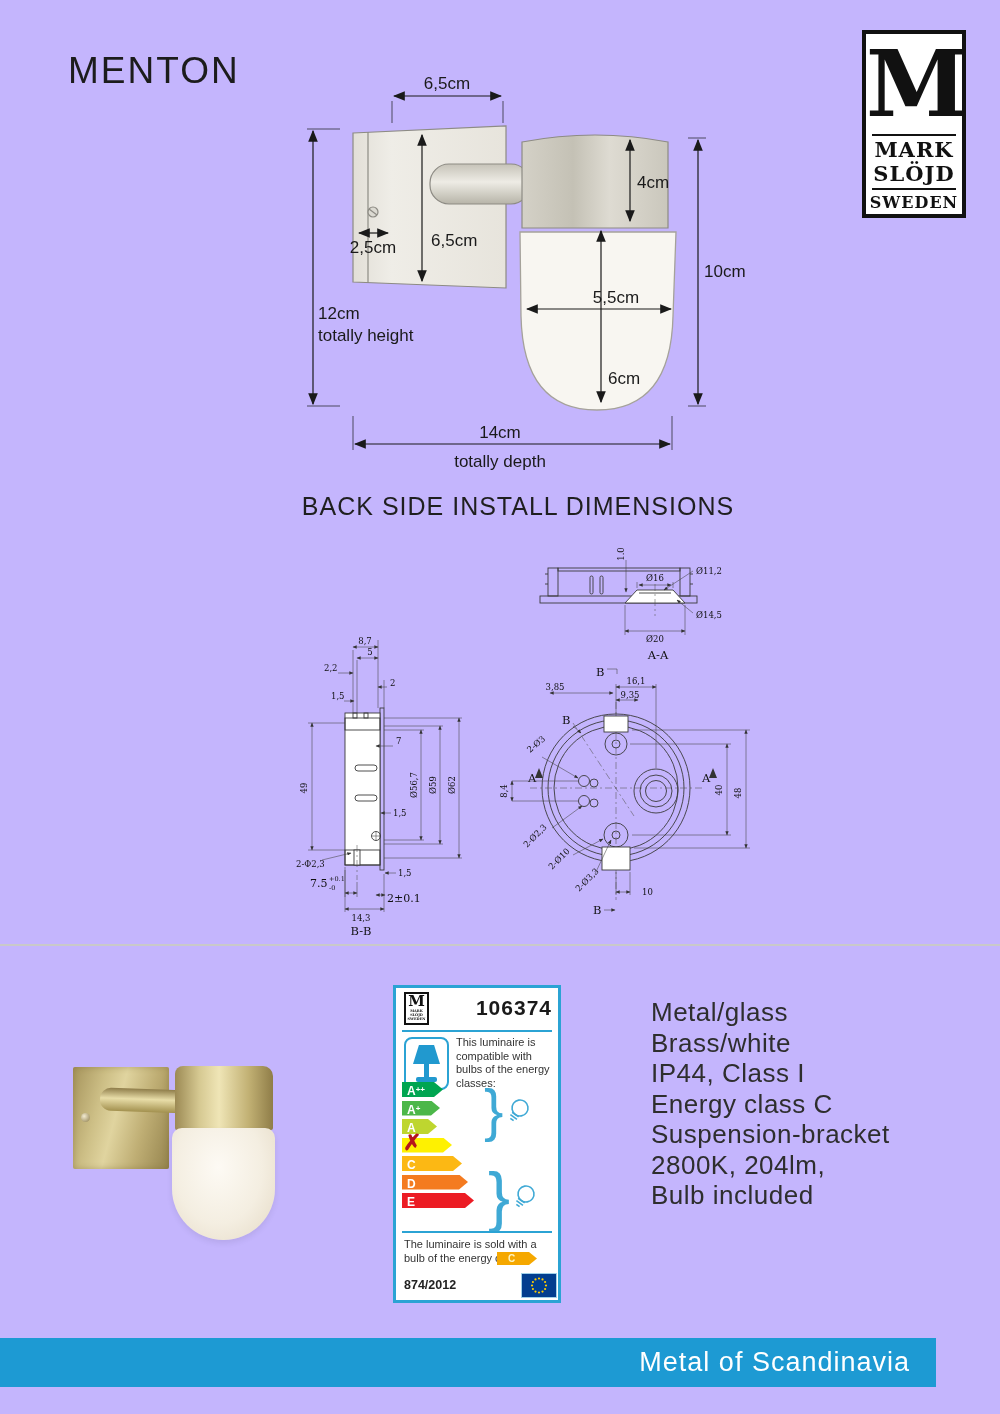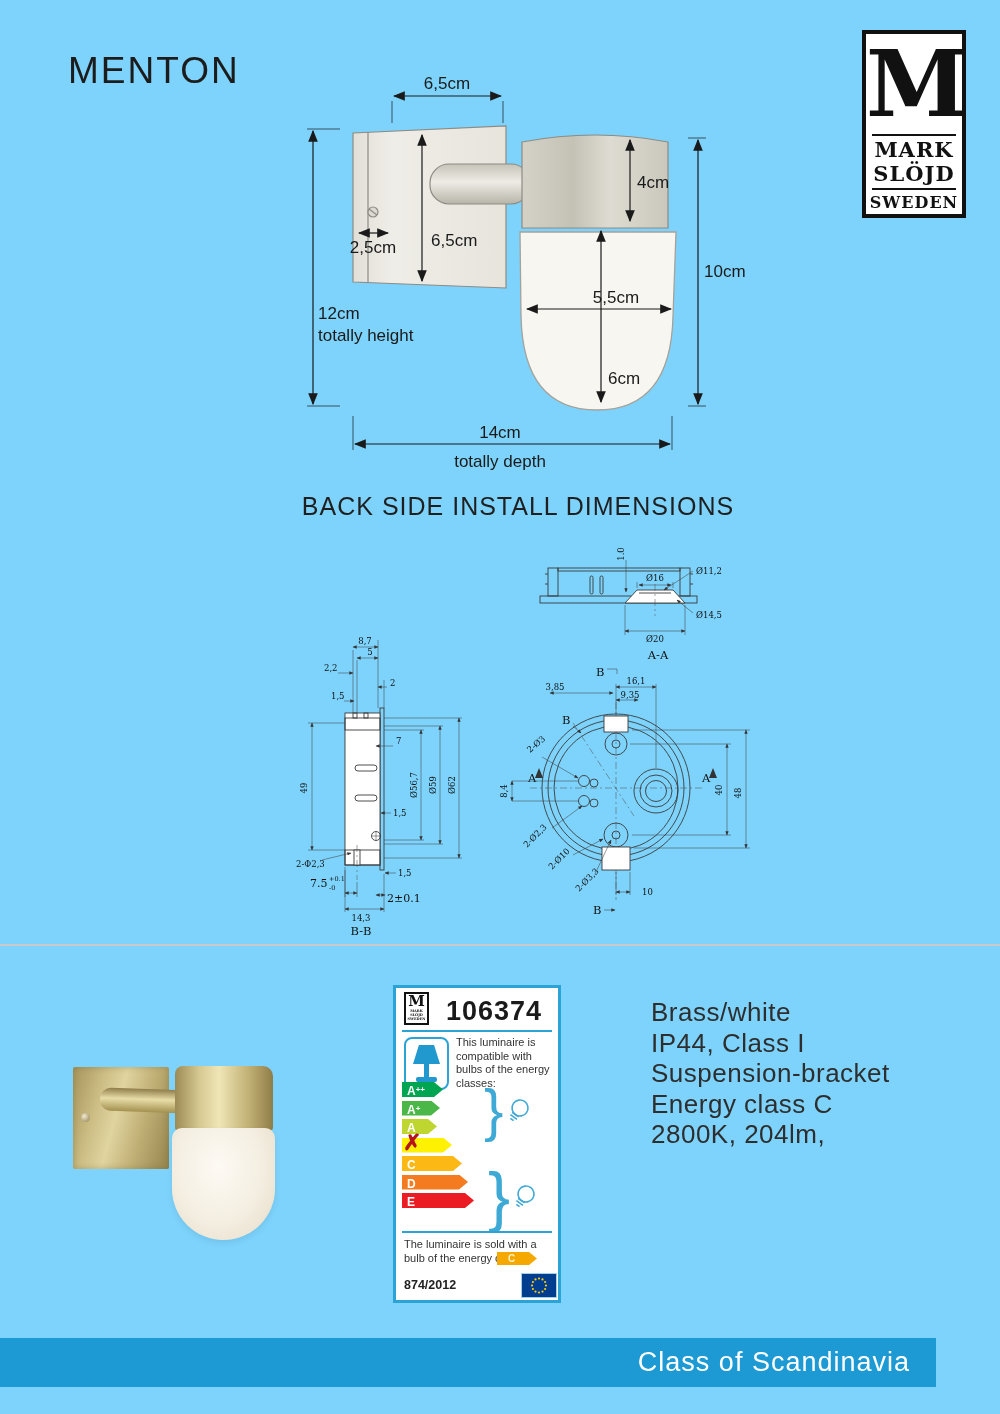--- a/index.html
+++ b/index.html
@@ -1,17 +1,17 @@
 <!DOCTYPE html>
 <html><head>
 <meta charset="utf-8">
 <style>
   * { margin:0; padding:0; box-sizing:border-box; }
   body { background:#ffffff; font-family:"Liberation Sans", sans-serif; }
-  .page { position:relative; width:1000px; height:1414px; background:#7dd3fc; margin:0 auto; overflow:hidden; }
+  .page { position:relative; width:1000px; height:1414px; background:#c4b5fd; margin:0 auto; overflow:hidden; }
 
   
   .title { position:absolute; left:68px; top:50px; font-size:37px; letter-spacing:2px; color:#1c1c1c; font-weight:400; }
   .brand-logo { position:absolute; left:862px; top:30px; width:104px; height:188px; border:4px solid #111; background:#fff; text-align:center; font-family:"DejaVu Serif", serif; color:#111; }
   .logo-m { font-size:92px; font-weight:bold; line-height:96px; margin-top:2px; }
   .logo-rule { height:2px; background:#111; margin:2px 6px; }
   .logo-word { font-weight:bold; font-size:21px; letter-spacing:1px; line-height:24px; }
   .logo-word.sweden { font-size:16px; line-height:22px; }
 
   
@@ -46,21 +46,21 @@
   .photo-head { position:absolute; left:115px; top:21px; width:98px; height:64px; border-radius:8px 10px 2px 2px;
     background:linear-gradient(90deg,#9c8a54 0%,#d6c992 25%,#efe5b6 45%,#c2b174 75%,#8f7d48 100%); }
   .photo-glass { position:absolute; left:112px; top:83px; width:103px; height:112px; border-radius:10px 10px 52px 52px;
     background:radial-gradient(ellipse at 45% 35%, #fdfaf4 0%, #f4eee1 55%, #e4d9c4 100%); box-shadow:0 3px 6px rgba(0,0,0,.08); }
 
   
   .elabel { position:absolute; left:393px; top:985px; width:168px; height:318px; border:3px solid #2ba3d4; background:#fff; }
   .el-logo { position:absolute; left:8px; top:4px; width:25px; height:33px; border:2px solid #111; text-align:center; font-family:"DejaVu Serif", serif; color:#111; }
   .el-logo-m { font-size:15px; font-weight:bold; line-height:15px; }
   .el-logo-sub { font-size:3.5px; font-weight:bold; line-height:4px; }
-  .el-number { position:absolute; left:40px; right:6px; top:8px; text-align:center; font-size:27px; font-weight:bold; color:#1a1a1a; letter-spacing:1px; }
+  .el-number { position:absolute; left:40px; right:6px; top:8px; text-align:right; font-size:21px; font-weight:bold; color:#1a1a1a; letter-spacing:1px; }
   .el-rule { position:absolute; left:6px; right:6px; height:2px; background:#2ba3d4; }
   .el-iconbox { position:absolute; left:8px; top:49px; width:45px; height:53px; border:2px solid #2ba3d4; border-radius:8px; }
   .el-lamp-shade { position:absolute; left:7px; top:6px; width:27px; height:19px; background:#2199cf; clip-path:polygon(22% 0,78% 0,100% 100%,0 100%); }
   .el-lamp-stem { position:absolute; left:18px; top:25px; width:5px; height:13px; background:#2199cf; }
   .el-lamp-base { position:absolute; left:10px; top:38px; width:21px; height:5px; border-radius:2px; background:#2199cf; }
   .el-compat { position:absolute; left:60px; top:48px; width:102px; font-size:11px; line-height:13.5px; color:#333; }
   .el-classes { position:absolute; left:6px; top:94px; }
   .energy-row { position:relative; height:15px; margin-bottom:3.5px; }
   .energy-arrow { height:15px; clip-path:polygon(0 0, calc(100% - 9px) 0, 100% 50%, calc(100% - 9px) 100%, 0 100%); color:#fff; font-weight:bold; font-size:12px; line-height:15px; padding-left:5px; }
   .energy-sup { font-size:8px; vertical-align:3px; font-weight:bold; }
@@ -472,32 +472,34 @@
         <circle cx="10" cy="11.5" r="1.1"></circle>
           <circle cx="10.9" cy="8" r="1.1"></circle>
           <circle cx="13.5" cy="5.4" r="1.1"></circle>
       </g>
     </svg>
   </div>
 
   <div class="specs">
 
 
+      <div class="spec-line">Metal/glass</div>
 
       <div class="spec-line">Brass/white</div>
 
 
       <div class="spec-line">IP44, Class I</div>
 
 
+      <div class="spec-line">Energy class C</div>
+
       <div class="spec-line">Suspension-bracket</div>
 
-      <div class="spec-line">Energy class C</div>
-
       <div class="spec-line">2800K, 204lm,</div>
 
+      <div class="spec-line">Bulb included</div>
     </div>
 
   <div class="banner">
-    <div class="banner-text">Class of Scandinavia</div>
+    <div class="banner-text">Metal of Scandinavia</div>
   </div>
 
 </div>
 
 </body></html>

